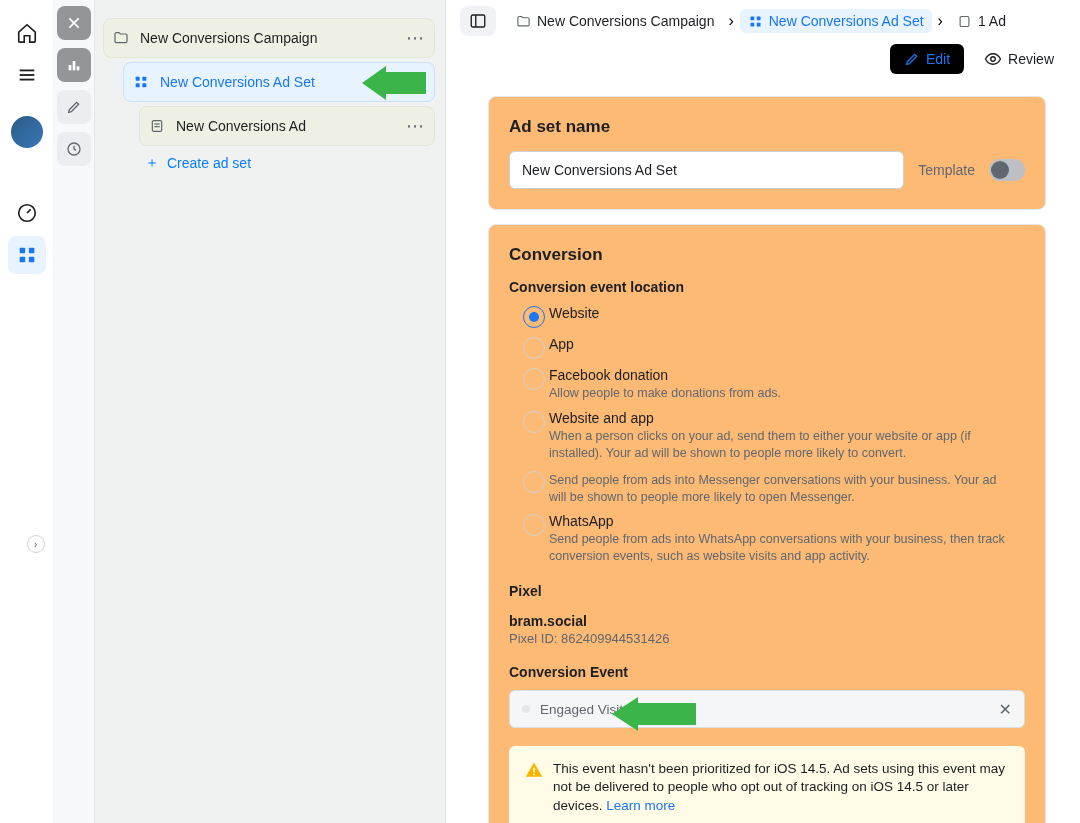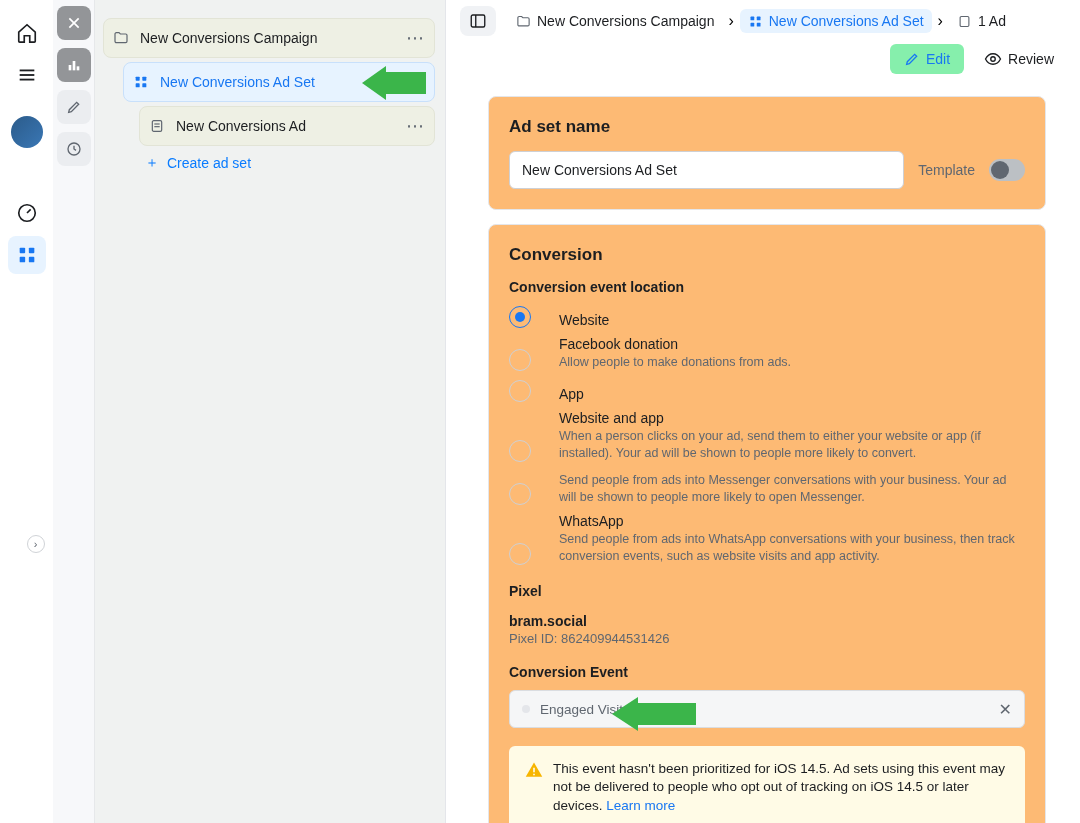--- a/index.html
+++ b/index.html
@@ -28,33 +28,33 @@
 .green-arrow { position: absolute; width: 64px; height: 34px; pointer-events: none; }
 .green-arrow::before { content: ""; position: absolute; left: 0; top: 50%; transform: translateY(-50%); border-right: 24px solid #3bb54a; border-top: 17px solid transparent; border-bottom: 17px solid transparent; }
 .green-arrow::after { content: ""; position: absolute; left: 22px; top: 50%; transform: translateY(-50%); width: 42px; height: 22px; background: #3bb54a; }
 .editor { flex: 1; display: flex; flex-direction: column; border-left: 1px solid #e4e6ea; background: #fff; padding: 6px 10px 0 14px; overflow: hidden; }
 .crumb-bar { display: flex; align-items: center; padding: 0 0 4px 0; gap: 6px; }
 .panel-toggle { width: 36px; height: 30px; border-radius: 8px; background: #f0f2f5; display: flex; align-items: center; justify-content: center; cursor: pointer; margin-right: 6px; }
 .crumb { display: flex; align-items: center; gap: 6px; padding: 4px 8px; border-radius: 6px; font-size: 14px; color: #1c1e21; white-space: nowrap; }
 .crumb.active { background: #e7f3ff; color: #1877f2; }
 .topbar-actions { display: flex; justify-content: flex-end; gap: 6px; padding: 4px 2px 8px 0; }
 .action-btn { display: flex; align-items: center; gap: 6px; padding: 6px 14px; border-radius: 6px; font-size: 14px; cursor: pointer; }
-.action-btn.edit { background: #86efac; color: #1877f2; }
+.action-btn.edit { background: #000000; color: #1877f2; }
 .action-btn.review { background: transparent; color: #1c1e21; }
 .content-scroll { flex: 1; overflow-y: auto; padding: 0 24px 24px 28px; }
 .card { border: 1px solid #e4e6ea; border-radius: 8px; padding: 20px 20px 20px 20px; margin: 14px 0; background: #fdba74; }
 .card h2 { font-size: 17px; font-weight: 600; margin-bottom: 14px; color: #1c1e21; }
 .name-row { display: flex; align-items: center; gap: 14px; }
 .name-input { flex: 1; border: 1px solid #ced0d4; border-radius: 6px; padding: 10px 12px; font-size: 14px; color: #1c1e21; }
 .tmpl-label { font-size: 14px; color: #606770; }
 .toggle { width: 36px; height: 22px; border-radius: 11px; background: #bcc0c4; display: flex; align-items: center; padding: 2px; cursor: pointer; }
 .toggle .knob { width: 18px; height: 18px; border-radius: 50%; background: #606770; }
 .section-title { font-size: 17px; font-weight: 600; margin-bottom: 14px; color: #1c1e21; }
 .subhdr { font-size: 14px; font-weight: 600; margin: 8px 0 10px 0; color: #1c1e21; }
-.radio-row { display: flex; gap: 28px; margin: 8px 0; align-items: flex-end; }
+.radio-row { display: flex; gap: 4px; margin: 8px 14px; align-items: flex-start; }
 .radio-circle { width: 22px; height: 22px; border: 1.5px solid #ced0d4; border-radius: 50%; flex-shrink: 0; display: flex; align-items: center; justify-content: center; cursor: pointer; margin-top: 1px; }
 .radio-circle.selected { border-color: #1877f2; }
 .radio-circle.selected::after { content: ""; width: 10px; height: 10px; border-radius: 50%; background: #1877f2; }
 .radio-text { flex: 1; }
 .radio-title { font-size: 14px; color: #1c1e21; }
 .radio-desc { font-size: 12.5px; color: #606770; line-height: 1.35; margin-top: 2px; }
 .pixel-name { font-size: 14px; font-weight: 600; color: #1c1e21; margin-top: 14px; }
 .pixel-id { font-size: 13px; color: #606770; margin-top: 2px; }
 .conv-event-box { border: 1px solid #dadde1; background: #f5f6f7; border-radius: 6px; display: flex; align-items: center; padding: 8px 12px; margin-top: 10px; min-height: 38px; position: relative; }
 .conv-dot { width: 8px; height: 8px; border-radius: 50%; background: #e4e6ea; margin-right: 10px; }
@@ -250,28 +250,28 @@
       <div id="radio-container">
           <div class="radio-row">
             <div class="radio-circle selected"></div>
             <div class="radio-text">
               <div class="radio-title">Website</div>
             </div>
           </div>
           <div class="radio-row">
             <div class="radio-circle"></div>
             <div class="radio-text">
+              <div class="radio-title">App</div>
+            </div>
+          </div>
+          <div class="radio-row">
+            <div class="radio-circle"></div>
+            <div class="radio-text">
               <div class="radio-title">Facebook donation</div>
               <div class="radio-desc">Allow people to make donations from ads.</div>
-            </div>
-          </div>
-          <div class="radio-row">
-            <div class="radio-circle"></div>
-            <div class="radio-text">
-              <div class="radio-title">App</div>
             </div>
           </div>
           <div class="radio-row">
             <div class="radio-circle"></div>
             <div class="radio-text">
               <div class="radio-title">Website and app</div>
               <div class="radio-desc">When a person clicks on your ad, send them to either your website or app (if installed). Your ad will be shown to people more likely to convert.</div>
             </div>
           </div>
           <div class="radio-row">

